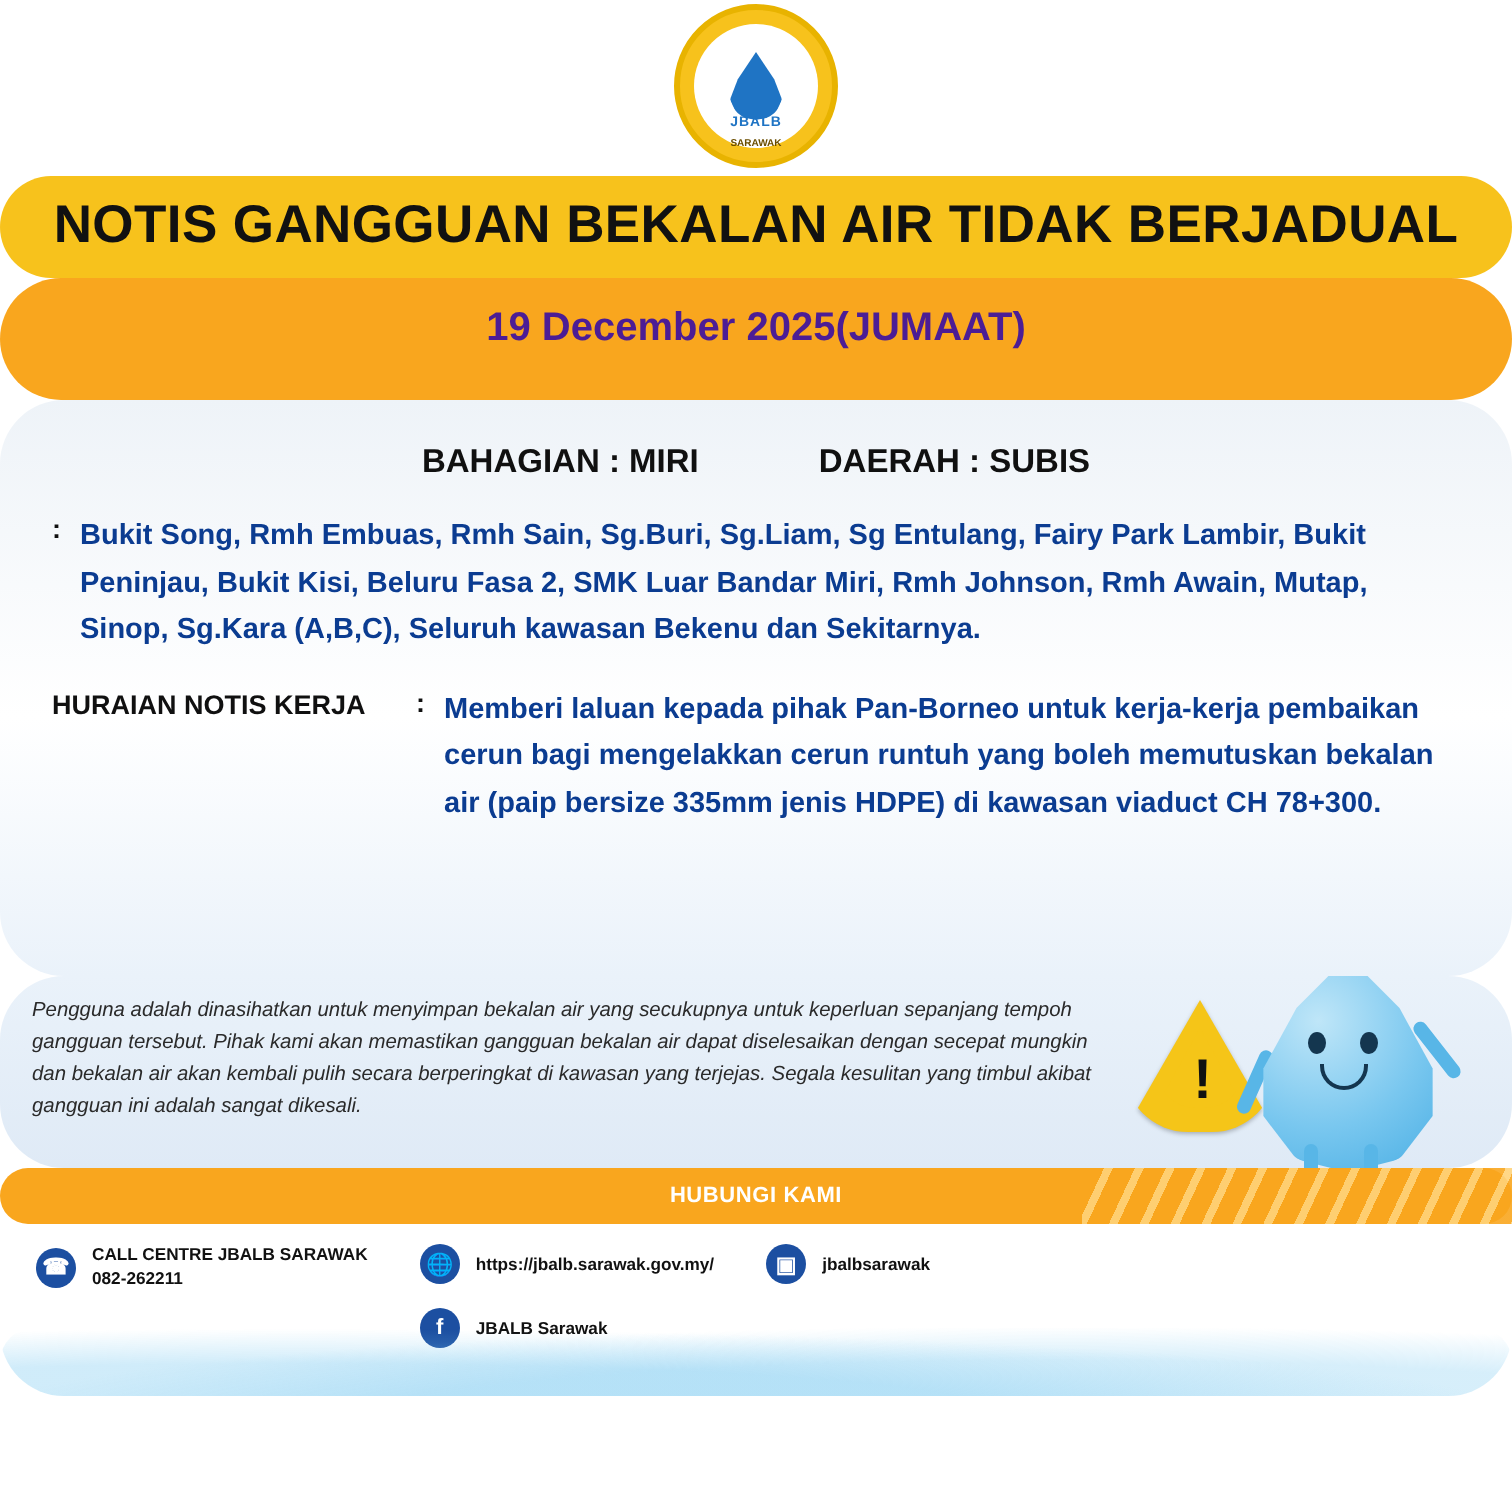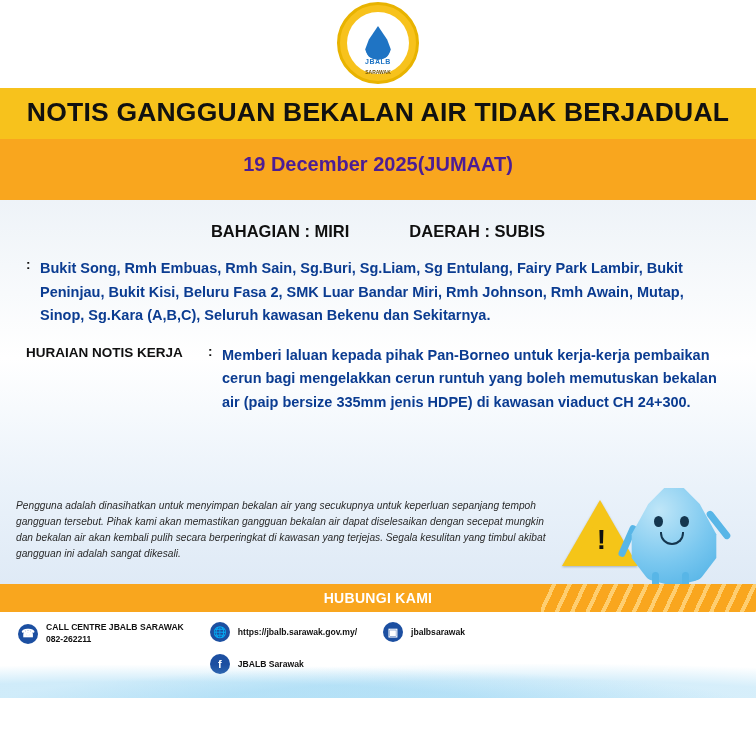--- a/index.html
+++ b/index.html
@@ -1,15 +1,15 @@
 <!DOCTYPE html>
 <html><head>
 <meta charset="utf-8">
 <style>
-  * { box-sizing: border-box; margin: 0; padding: 0; }
+  * { box-sizing: border-box; margin: 0; padding: 0; border-radius: 32px; }
   html, body {
     width: 756px; height: 756px;
     font-family: "Liberation Sans", sans-serif;
     background: #ffffff;
     overflow: hidden;
   }
   #poster {
     position: relative;
     width: 756px; height: 756px;
     background: #ffffff;
@@ -225,21 +225,21 @@
 
   
   .contact-band {
     position: relative;
     height: 28px;
     background: #f9a61e;
     color: #ffffff;
     text-align: center;
   }
   .contact-band .hk {
-    font-size: 14px; font-weight: bold;
+    font-size: 11px; font-weight: bold;
     line-height: 28px;
     letter-spacing: .3px;
     color: #ffffff;
   }
   .contact-band::after {
     content: "";
     position: absolute;
     right: 0; top: 0; bottom: 0;
     width: 215px;
     background: repeating-linear-gradient(115deg, #f9a61e 0 10px, #ffd37a 10px 14px);
@@ -313,21 +313,21 @@
     </div>
 
     <div class="info-row">
       <div class="info-colon">:</div>
       <div class="info-value">Bukit Song, Rmh Embuas, Rmh Sain, Sg.Buri, Sg.Liam, Sg Entulang, Fairy Park Lambir, Bukit Peninjau, Bukit Kisi, Beluru Fasa 2, SMK Luar Bandar Miri, Rmh Johnson, Rmh Awain, Mutap, Sinop, Sg.Kara (A,B,C), Seluruh kawasan Bekenu dan Sekitarnya.</div>
     </div>
 
     <div class="info-row">
       <div class="info-label">HURAIAN NOTIS KERJA</div>
       <div class="info-colon">:</div>
-      <div class="info-value">Memberi laluan kepada pihak Pan-Borneo untuk kerja-kerja pembaikan cerun bagi mengelakkan cerun runtuh yang boleh memutuskan bekalan air (paip bersize 335mm jenis HDPE) di kawasan viaduct CH 24+300.</div>
+      <div class="info-value">Memberi laluan kepada pihak Pan-Borneo untuk kerja-kerja pembaikan cerun bagi mengelakkan cerun runtuh yang boleh memutuskan bekalan air (paip bersize 335mm jenis HDPE) di kawasan viaduct CH 78+300.</div>
     </div>
   </div>
 
   <div class="note-strip">
     <div class="note-text">Pengguna adalah dinasihatkan untuk menyimpan bekalan air yang secukupnya untuk keperluan sepanjang tempoh gangguan tersebut. Pihak kami akan memastikan gangguan bekalan air dapat diselesaikan dengan secepat mungkin dan bekalan air akan kembali pulih secara berperingkat di kawasan yang terjejas. Segala kesulitan yang timbul akibat gangguan ini adalah sangat dikesali.</div>
 
     <div class="warn-tri"></div>
     <div class="warn-tri-in"></div>
     <div class="warn-bang">!</div>
 

